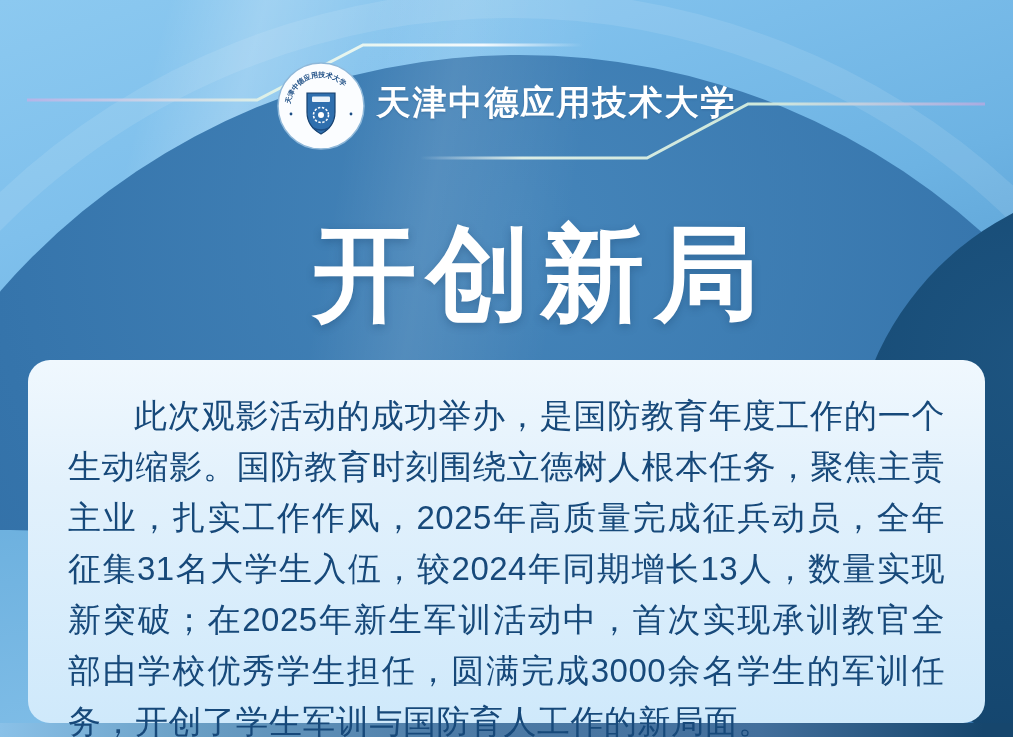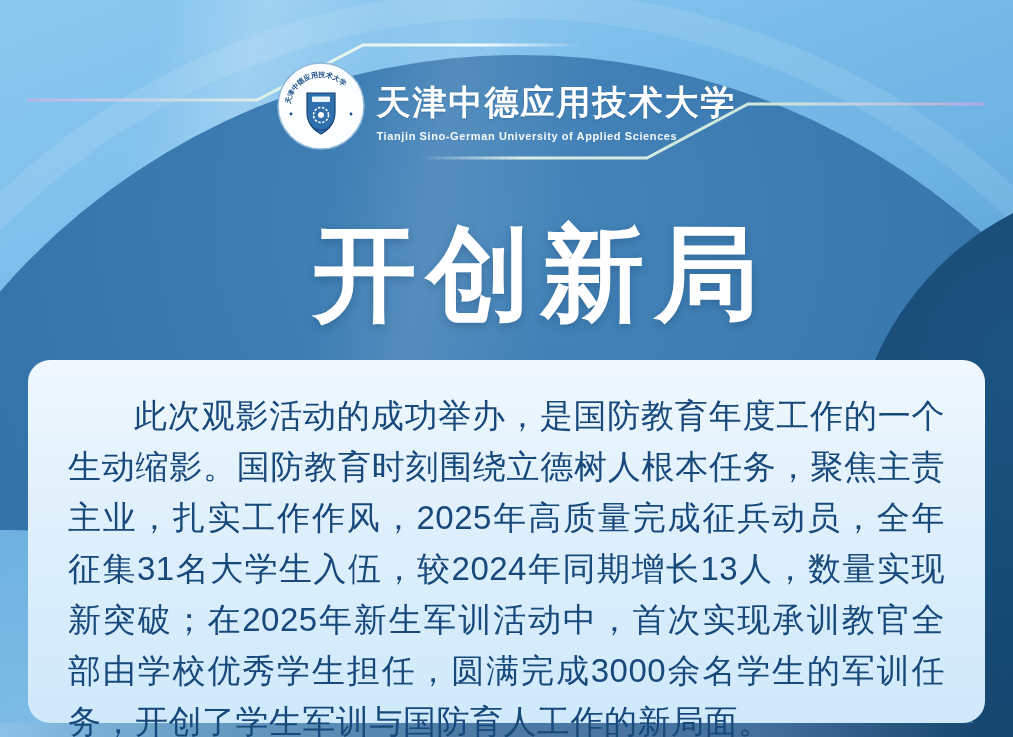--- a/index.html
+++ b/index.html
@@ -120,21 +120,20 @@
       <path d="M 30 31 h 28 v 19 c 0 13 -8.5 19 -14 22 c -5.5 -3 -14 -9 -14 -22 z" fill="#2f6fae" stroke="#16416f" stroke-width="1.2"></path>
       <rect x="35" y="34.5" width="18" height="5.5" rx="1" fill="#eaf3fb"></rect>
       <circle cx="44" cy="53" r="7.5" fill="none" stroke="#ffffff" stroke-width="1.6" stroke-dasharray="2.4 1.6"></circle>
       <circle cx="44" cy="53" r="3" fill="#ffffff"></circle>
       <path d="M 36 66 q 8 4 16 0" fill="none" stroke="#1d4e85" stroke-width="1.4"></path>
       <circle cx="14" cy="52" r="1.4" fill="#1d4e85"></circle>
       <circle cx="74" cy="52" r="1.4" fill="#1d4e85"></circle>
     </svg>
     <div class="names">
       <div class="name-zh">天津中德应用技术大学</div>
-      <div class="name-en">Tianjin Sino-German University of Applied Sciences</div>
     </div>
   </div>
 
   <h1 class="big-title">开创新局</h1>
 
   <section class="card">
     <p>此次观影活动的成功举办，是国防教育年度工作的一个生动缩影。国防教育时刻围绕立德树人根本任务，聚焦主责主业，扎实工作作风，2025年高质量完成征兵动员，全年征集31名大学生入伍，较2024年同期增长13人，数量实现新突破；在2025年新生军训活动中，首次实现承训教官全部由学校优秀学生担任，圆满完成3000余名学生的军训任务，开创了学生军训与国防育人工作的新局面。</p>
   </section>
 
 </div>

